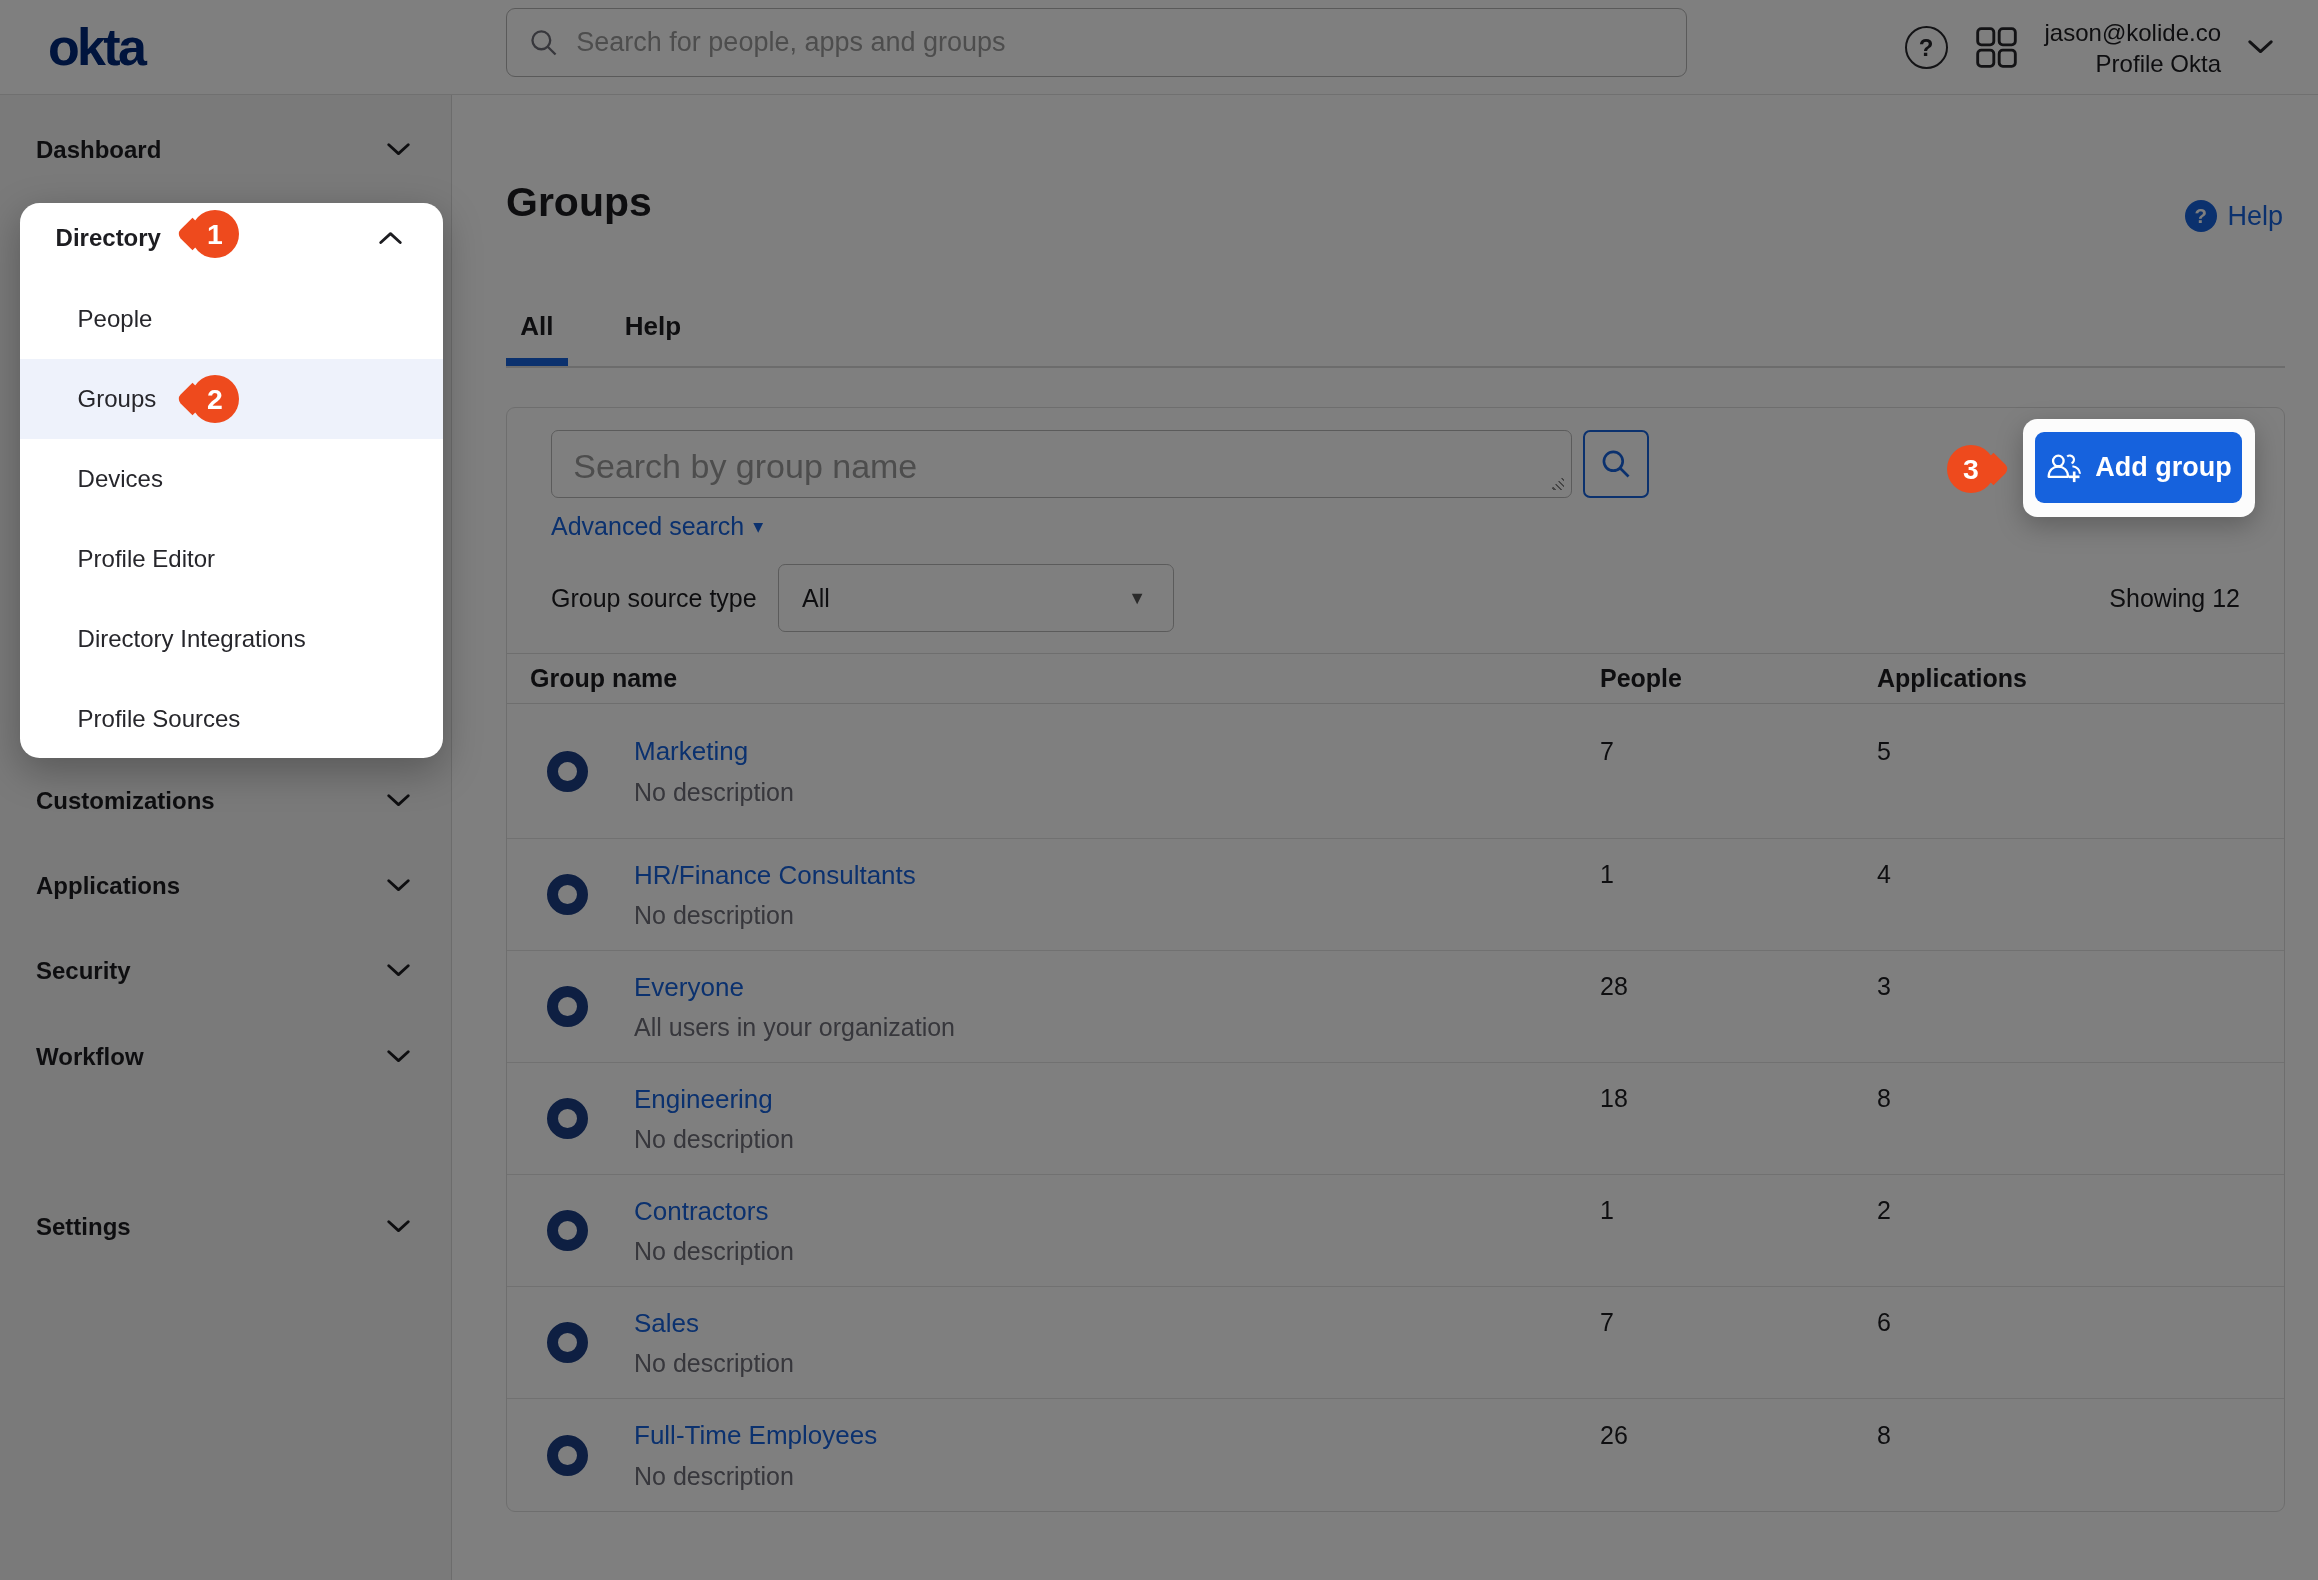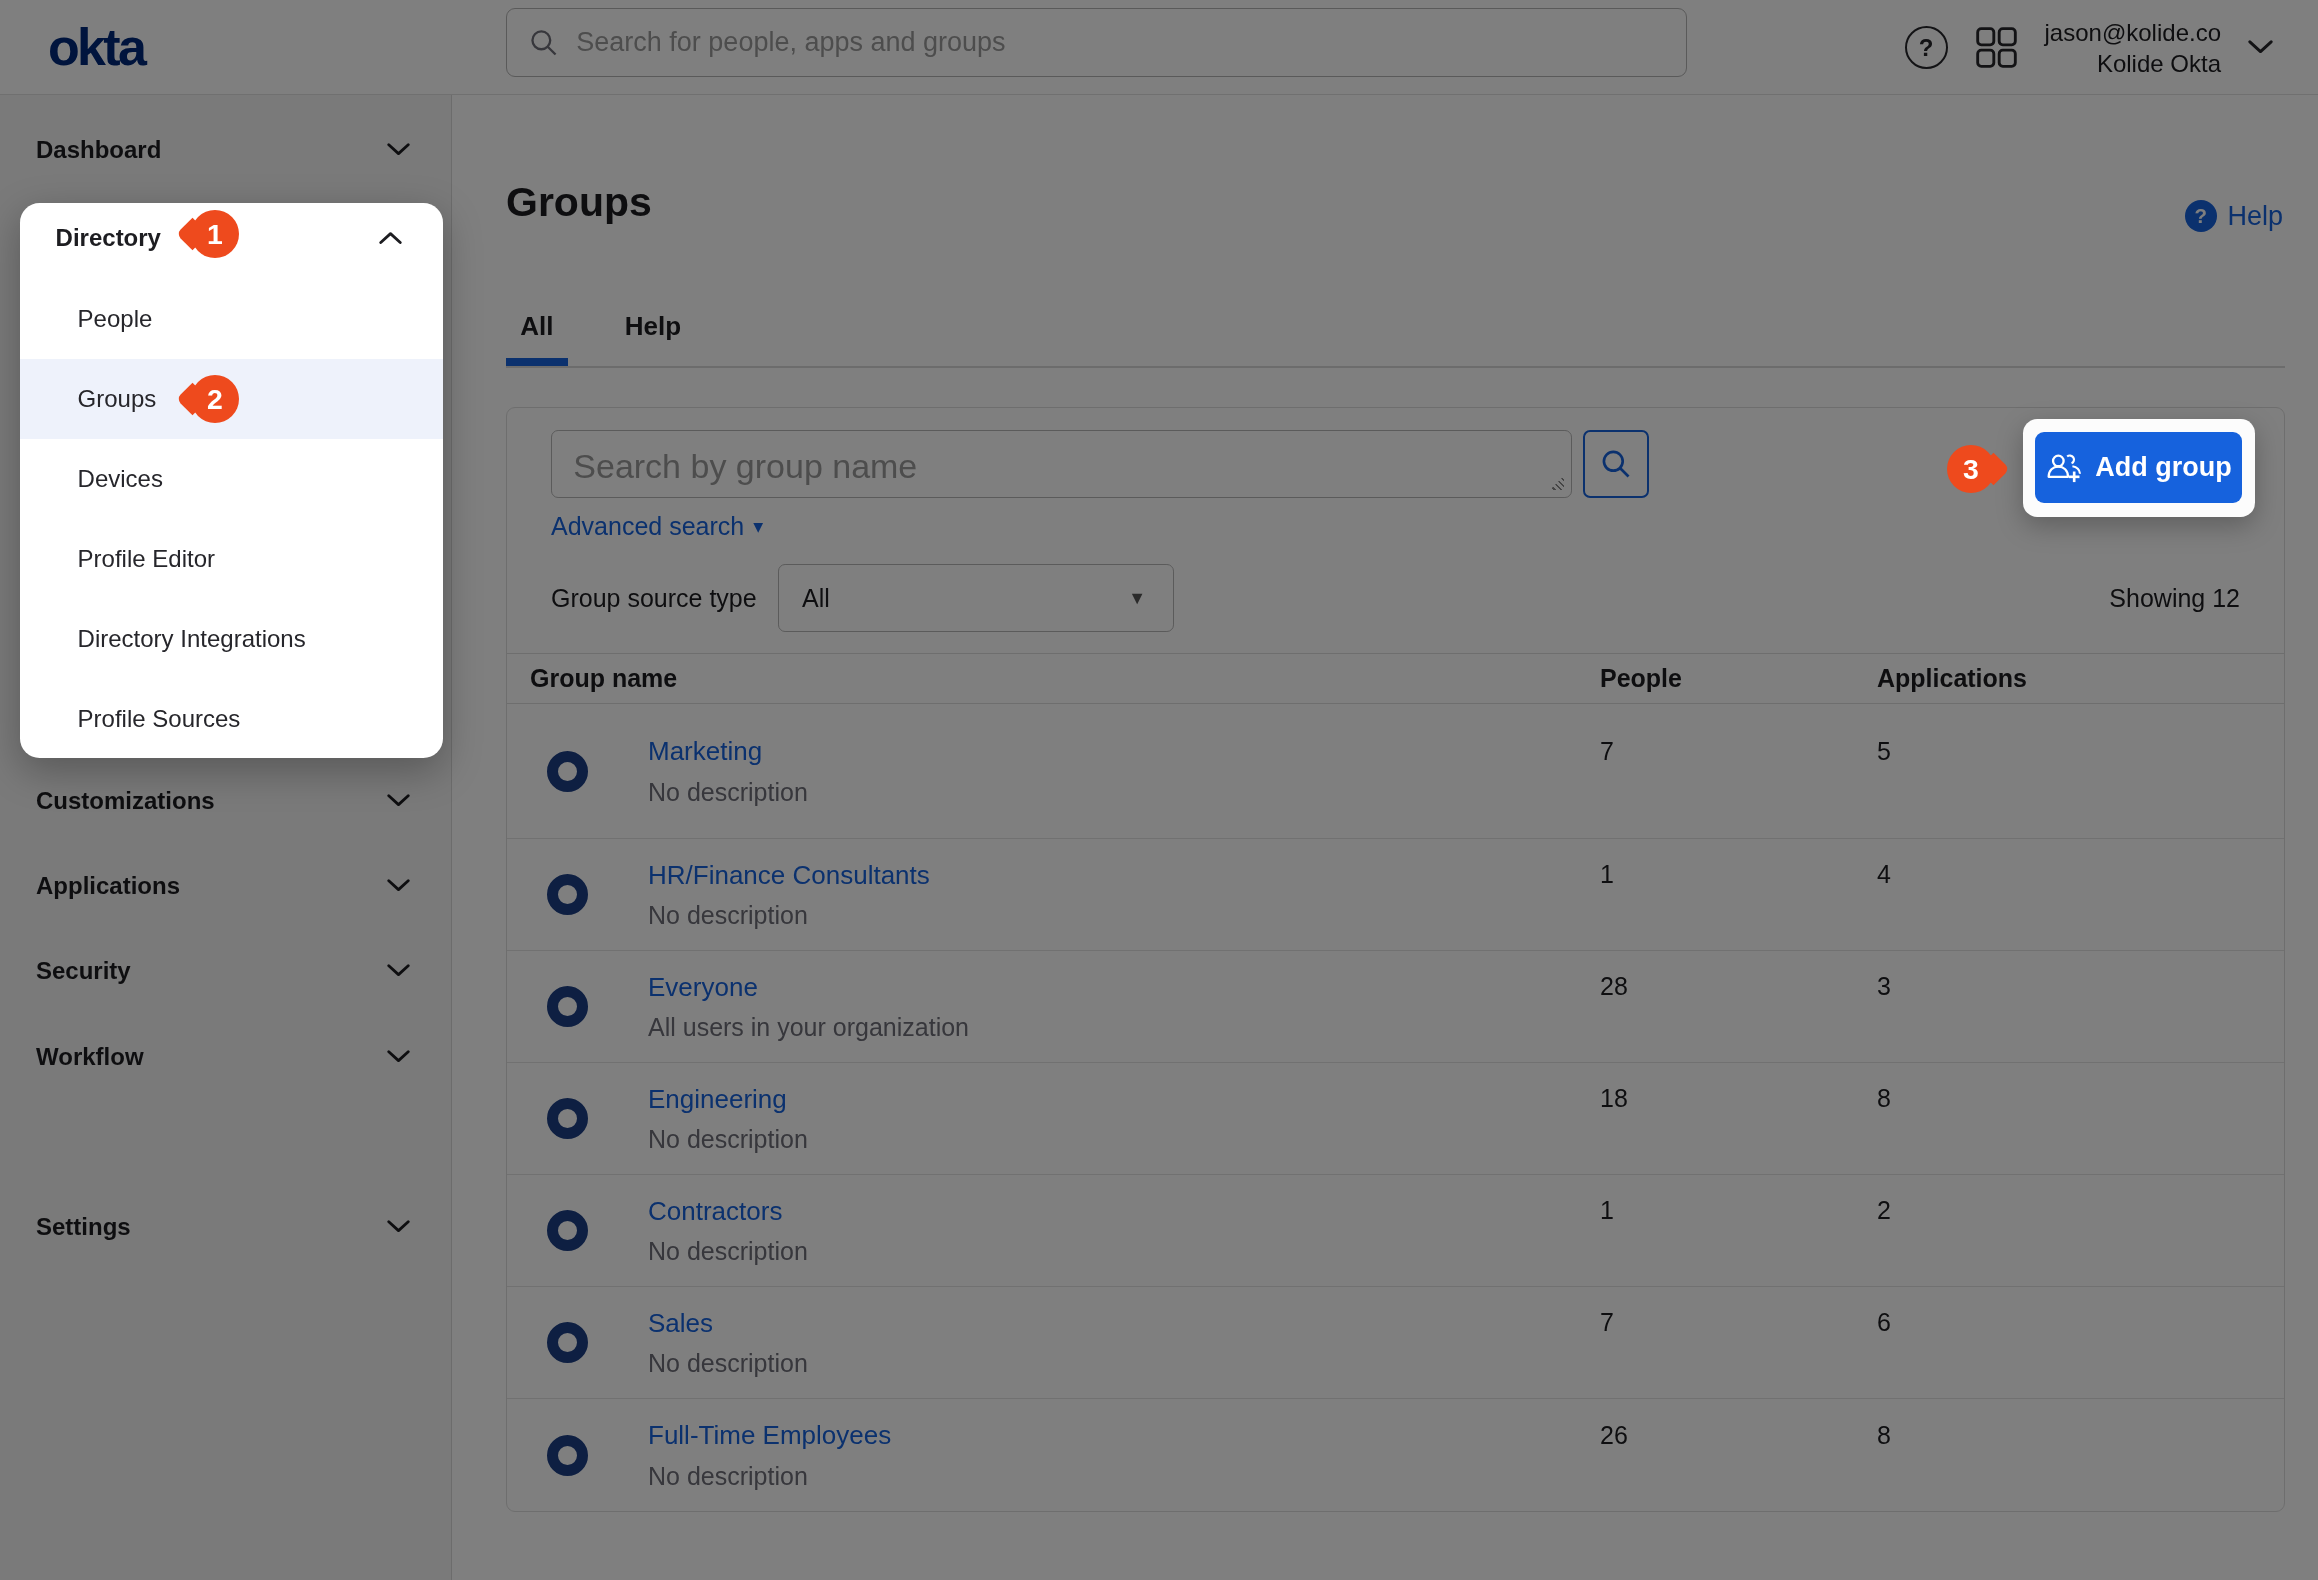--- a/index.html
+++ b/index.html
@@ -108,21 +108,21 @@
   .gtable { margin-top:21.3px; border-top:1.8px solid #dcdcdc; }
   .thead, .trow { display:grid; grid-template-columns:1070px 277px auto; padding-left:23px;
                   align-items:center; }
   .thead { height:50px; font-size:25px; font-weight:700; border-bottom:1.8px solid #dcdcdc; }
   .trow { min-height:112px; border-bottom:1.8px solid #e2e2e2; }
   .trow.first { min-height:135px; }
   .trow:last-child { border-bottom:none; }
   .cell-name { display:flex; align-items:center; }
   .donut { width:41px; height:41px; margin-left:17px; margin-right:46px; border-radius:50%;
            border:11.6px solid #1c3e84; flex:none; }
-  .nd { display:flex; flex-direction:column; gap:10.7px;margin-left:14px; }
+  .nd { display:flex; flex-direction:column; gap:10.7px; }
   .gname { color:#1662dd; font-size:26px; text-decoration:none; cursor:pointer; }
   .gdesc { color:#6e6e78; font-size:25px; }
   .cell-num { font-size:25px; transform:translateY(-20.4px); }
 
   svg.icon { display:block; }
 </style>
 </head>
 <body>
 
 <div class="topbar">
@@ -139,21 +139,21 @@
       <span>?</span>
     </div>
     <svg class="icon" width="43" height="43" viewBox="0 0 48 48">
       <rect x="3" y="3" width="18" height="18" rx="4" fill="none" stroke="#26262b" stroke-width="3.2"></rect>
       <rect x="27" y="3" width="18" height="18" rx="4" fill="none" stroke="#26262b" stroke-width="3.2"></rect>
       <rect x="3" y="27" width="18" height="18" rx="4" fill="none" stroke="#26262b" stroke-width="3.2"></rect>
       <rect x="27" y="27" width="18" height="18" rx="4" fill="none" stroke="#26262b" stroke-width="3.2"></rect>
     </svg>
     <div class="user-block">
       <div>jason@kolide.co</div>
-      <div>Kolide Okta</div>
+      <div>Profile Okta</div>
     </div>
     <svg class="icon" width="25" height="14.2" viewBox="0 0 28 16">
       <polyline points="2,2 14,13 26,2" fill="none" stroke="#26262b" stroke-width="3.4" stroke-linecap="round" stroke-linejoin="round"></polyline>
     </svg>
   </div>
 </div>
 
 <div class="sidebar">
   <div class="side-item" style="top:26px">
     <span>Dashboard</span>

